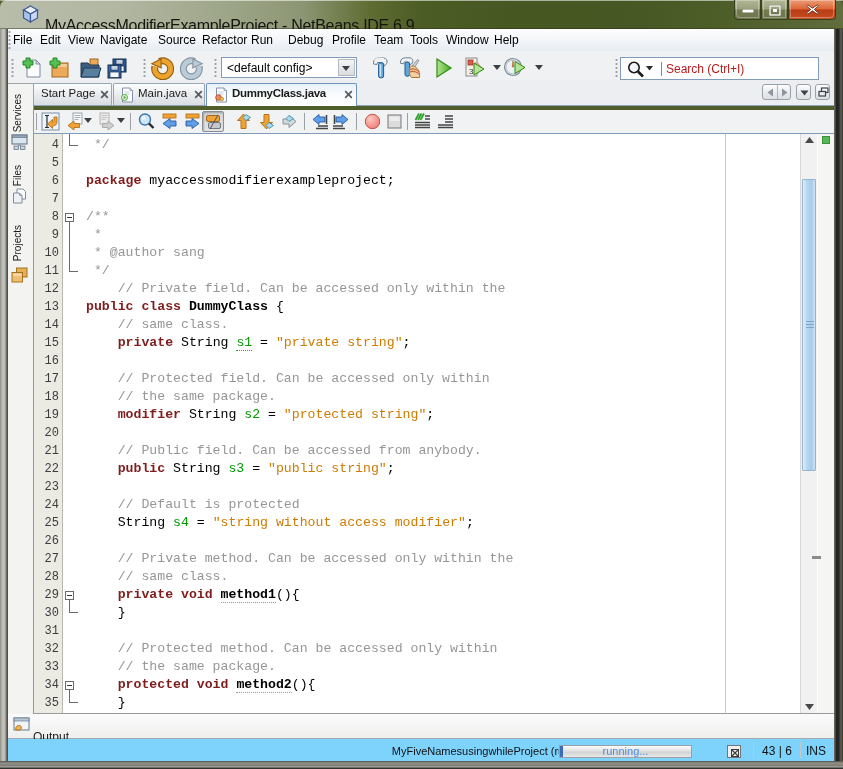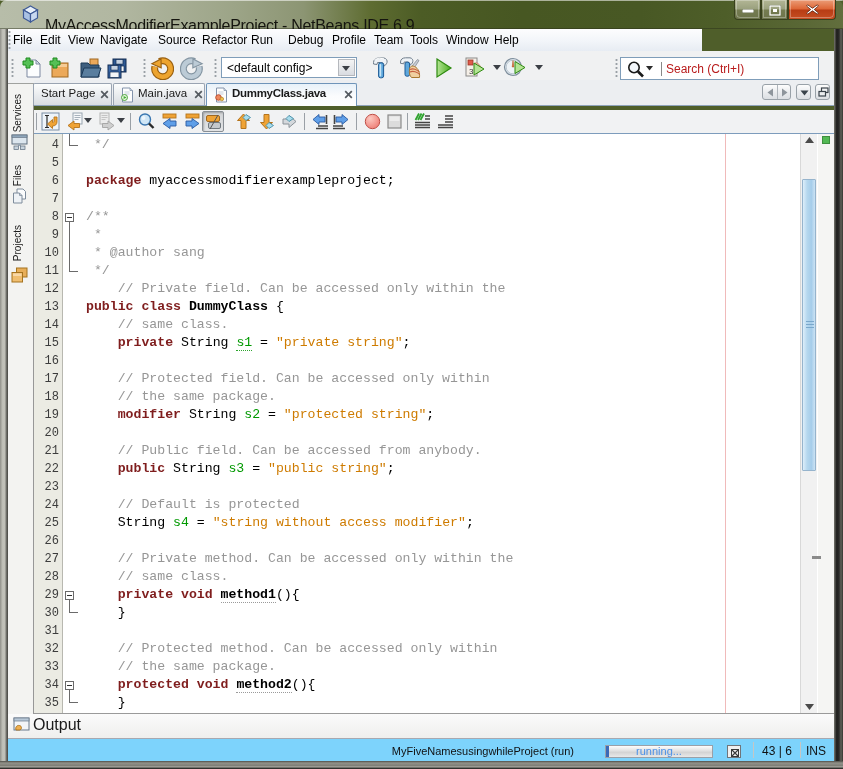--- a/index.html
+++ b/index.html
@@ -29,21 +29,21 @@
 
 
 #bord-left { left:0; top:29px; width:8px; height:732px;
   background:linear-gradient(90deg,#8f8f89 0%,#bdbdb5 30%,#c3c3bb 55%,#8a8a84 75%,#4e4e4a 88%,#55554f 100%); }
 #bord-right { left:834px; top:29px; width:9px; height:732px;
   background:linear-gradient(90deg,#77776f 0%,#1e1e1c 30%,#2a2a28 55%,#606058 78%,#35352f 100%); }
 #bord-bottom { left:0; top:761px; width:843px; height:8px;
   background:linear-gradient(180deg,#4e4e48 0%,#919189 25%,#7e7e76 60%,#aeaea6 75%,#31312d 88%,#31312d 100%); }
 
 
-#menubar { left:8px; top:29px; width:694px; height:22px;
+#menubar { left:8px; top:29px; width:826px; height:22px;
   background:linear-gradient(180deg,#fdfdfe 0%,#f2f5f9 55%,#e7ecf3 100%);
   font-size:12px; color:#000; }
 #menubar span { position:absolute; top:4px; }
 
 
 #toolbar { left:8px; top:51px; width:826px; height:33px; background:#f0f1f2; border-bottom:1px solid #a0a29f; }
 .grip { position:absolute; top:7px; width:3px; height:20px;
   background-image:radial-gradient(circle at 1.5px 2px,#9aa0a6 1px,transparent 1.2px);
   background-size:3px 4px; }
 #combo { position:absolute; left:213px; top:6px; width:136px; height:21px; background:#fff; border:1px solid #7f9db9; font-size:12px; color:#000; }
@@ -100,25 +100,25 @@
   background:linear-gradient(90deg,#ddeefa 0%,#b5d7ee 35%,#a6cdea 70%,#cce3f4 100%);
   border:1px solid #96b4cd; border-radius:1px; }
 .thgrip { position:absolute; left:3px; width:8px; height:1px; background:#7aa8cc; }
 #errstripe { position:absolute; left:784px; top:0; width:16px; height:580px; background:#f5f5f3; }
 #errsq { position:absolute; left:4px; top:2px; width:8px; height:8px; background:#53b953; border:1px solid #3f8f3f; }
 #caretmark { position:absolute; left:778px; top:422px; width:9px; height:3px; background:#8a8a8a; }
 
 
 #outputbar { left:8px; top:714px; width:826px; height:25px;
   background:linear-gradient(180deg,#fbfbfb 0%,#efefed 100%); border-bottom:1px solid #a8a8b0; }
-#outputbar .lbl { position:absolute; left:25px; top:2px; font-size:16px; color:#1a1a1a;text-align:center; }
+#outputbar .lbl { position:absolute; left:25px; top:16px; font-size:12px; color:#1a1a1a;text-align:center; }
 
 
 #statusbar { left:8px; top:739px; width:826px; height:22px; background:#7dd3fc; font-size:12px; color:#111; }
-#progress { position:absolute; left:597px; top:6px; width:108px; height:13px; border:1px solid #9aa0a8;
+#progress { position:absolute; left:551px; top:6px; width:133px; height:13px; border:1px solid #9aa0a8;
   background:linear-gradient(180deg,#fdfdfd 0%,#dedede 48%,#d2d2d2 55%,#e9e9e9 100%); }
 #progress::before { content:""; position:absolute; left:0; top:0; width:3px; height:11px; background:#3a6ab8; }
 #progress span { position:absolute; width:100%; text-align:center; top:-1px; font-size:11px; color:#4a90e8; }
 #stopbtn { position:absolute; left:719px; top:6px; width:14px; height:13px; border:1px solid #70757a; background:#f0f0f0; }
 .sbar-sep { position:absolute; top:3px; width:1px; height:16px; background:#c6c6c4; }
 </style>
 </head>
 <body>
 <div id="win">
   <div class="abs" id="titlebar"></div>

